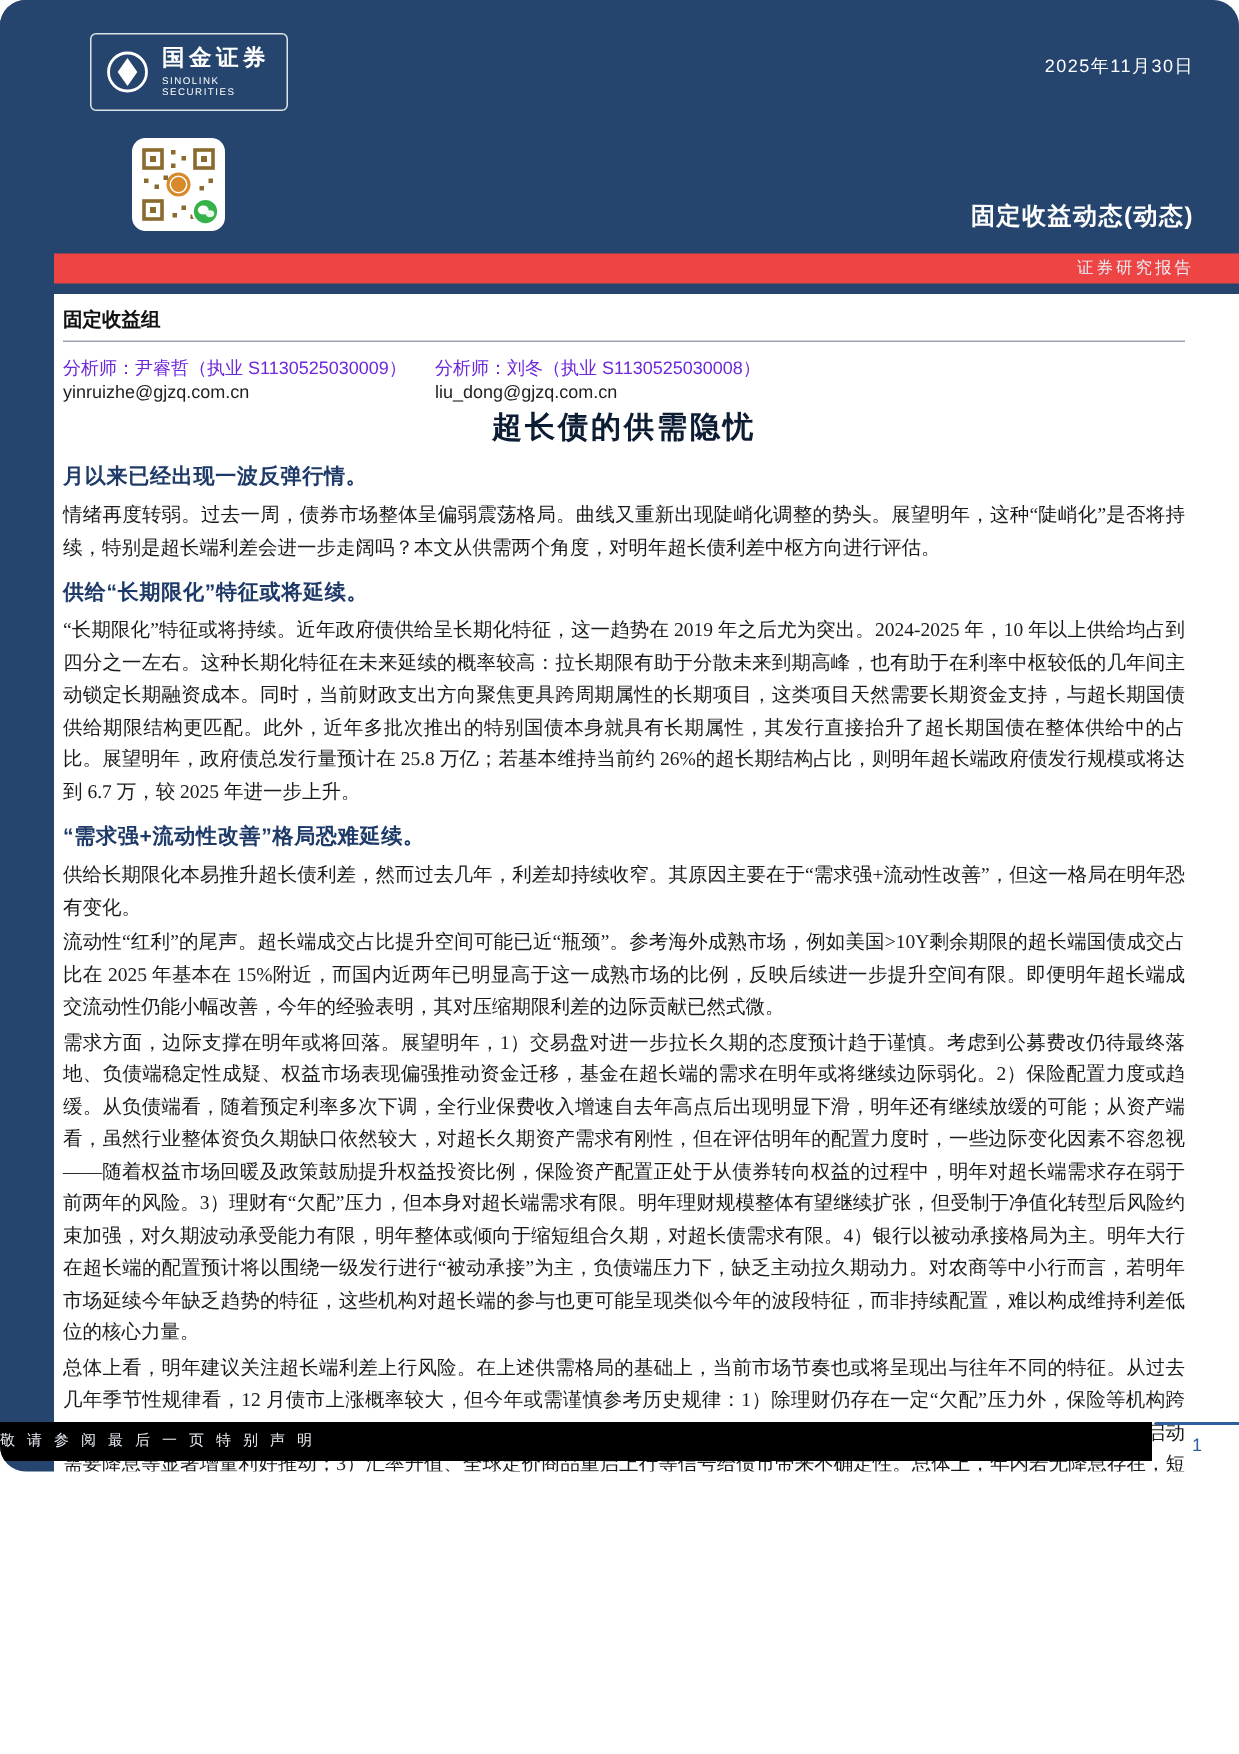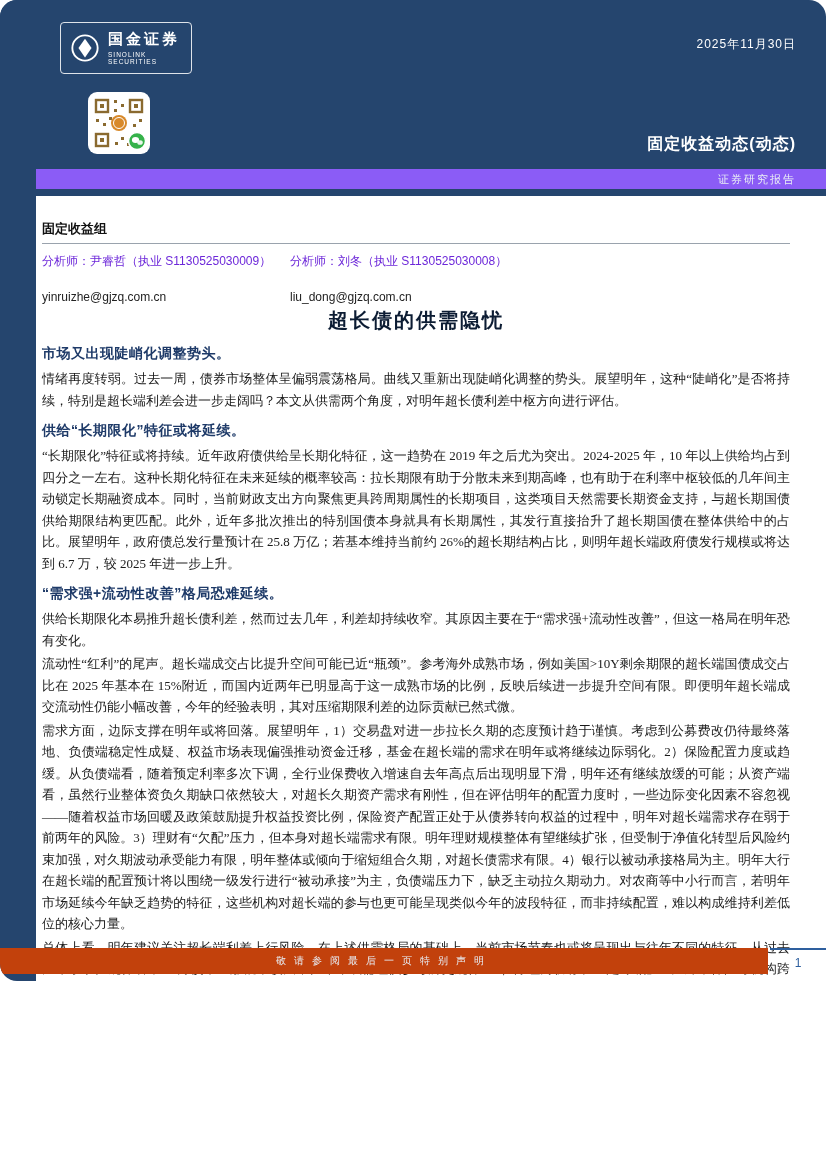--- a/index.html
+++ b/index.html
@@ -28,59 +28,59 @@
   .logo-en { font-size:6.5px; letter-spacing:1px; margin-top:3px; }
   .qr { position:absolute; left:88px; top:92px; width:62px; height:62px; }
   .hdr-date { position:absolute; right:30px; top:36px; font-size:12px; letter-spacing:1px; }
   .report-type {
     position:absolute; left:36px; right:0; top:82px; text-align:center;
     font-size:26px; font-weight:bold; letter-spacing:5px;
   }
   .report-subtype { position:absolute; right:30px; top:134px; font-size:16px; font-weight:bold; letter-spacing:1px; }
   .category-band {
     position:absolute; left:36px; right:0; bottom:7px; height:20px;
-    background:#8b5cf6; text-align:right; padding-right:30px;
+    background:#ef4444; text-align:right; padding-right:30px;
     font-size:11px; line-height:20px; letter-spacing:2px; color:#e9eef5;
   }
 
   
   .content { position:absolute; left:42px; right:36px; top:204px; }
 
   .group-name {
     font-size:13px; font-weight:bold; color:#111;
-    padding-bottom:5px; border-bottom:1px solid #9aa3ad;margin-top:16px;
+    padding-bottom:5px; border-bottom:1px solid #9aa3ad;
   }
   .analyst-row { display:flex; margin-top:9px; }
   .analyst-col1 { flex:0 0 248px; }
   .analyst-col2 { flex:0 0 250px; }
   .analyst-col3 { flex:1; }
   .analyst .role { font-size:12px; color:#6d28d9; }
-  .analyst .email { font-size:12px; color:#222; margin-top:20px; }
+  .analyst .email { font-size:12px; color:#222; margin-top:0; }
 
   .main-title {
     text-align:center; font-size:20px; font-weight:bold; color:#0c1c33;
     letter-spacing:2px; margin:3px 0 8px;
     font-family:"Liberation Serif","DejaVu Serif",serif;
   }
 
   .section h3 {
     font-size:14px; font-weight:bold; color:#1e3a68;
     margin:11px 0 5px; letter-spacing:.5px;
   }
   .section p {
     font-size:13px; line-height:21.5px; text-align:justify; color:#1a1a1a;
     font-family:"Liberation Serif","DejaVu Serif",serif;
     margin:0 0 2px;
   }
 
   
   .footer { position:absolute; left:0; right:0; bottom:7px; display:flex; align-items:flex-start; }
   .footer-bar {
-    flex:1; height:26px; background:#c2410c; color:#e8edf4;
-    text-align:center; line-height:26px; font-size:10px; letter-spacing:8px;
+    flex:1; height:26px; background:#000000; color:#e8edf4;
+    line-height:26px; font-size:10px; letter-spacing:8px;
     font-family:"Liberation Serif","DejaVu Serif",serif;
   }
   .page-num {
     width:56px; margin-left:2px; border-top:2px solid #2e5f9e;
     text-align:center; padding-top:6px; color:#2e5f9e; font-size:12px;
   }
 </style>
 </head>
 <body>
 
@@ -152,21 +152,21 @@
         <div class="analyst analyst-col2">
           <div class="role">分析师：刘冬（执业 S1130525030008）</div>
           <div class="email">liu_dong@gjzq.com.cn</div>
         </div>
       </div>
     </div>
 
     <h1 class="main-title">超长债的供需隐忧</h1>
 
     <section class="section">
-      <h3>市场又出现陡峭化调整势头。</h3>
+      <h3>月以来已经出现一波反弹行情。</h3>
       <p>情绪再度转弱。过去一周，债券市场整体呈偏弱震荡格局。曲线又重新出现陡峭化调整的势头。展望明年，这种“陡峭化”是否将持续，特别是超长端利差会进一步走阔吗？本文从供需两个角度，对明年超长债利差中枢方向进行评估。</p>
     </section>
 
     <section class="section">
       <h3>供给“长期限化”特征或将延续。</h3>
       <p>“长期限化”特征或将持续。近年政府债供给呈长期化特征，这一趋势在 2019 年之后尤为突出。2024-2025 年，10 年以上供给均占到四分之一左右。这种长期化特征在未来延续的概率较高：拉长期限有助于分散未来到期高峰，也有助于在利率中枢较低的几年间主动锁定长期融资成本。同时，当前财政支出方向聚焦更具跨周期属性的长期项目，这类项目天然需要长期资金支持，与超长期国债供给期限结构更匹配。此外，近年多批次推出的特别国债本身就具有长期属性，其发行直接抬升了超长期国债在整体供给中的占比。展望明年，政府债总发行量预计在 25.8 万亿；若基本维持当前约 26%的超长期结构占比，则明年超长端政府债发行规模或将达到 6.7 万，较 2025 年进一步上升。</p>
     </section>
 
     <section class="section">
       <h3>“需求强+流动性改善”格局恐难延续。</h3>

